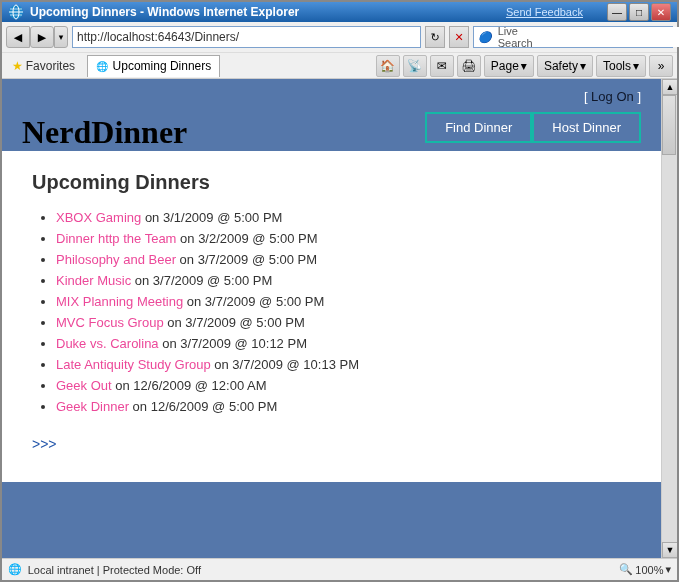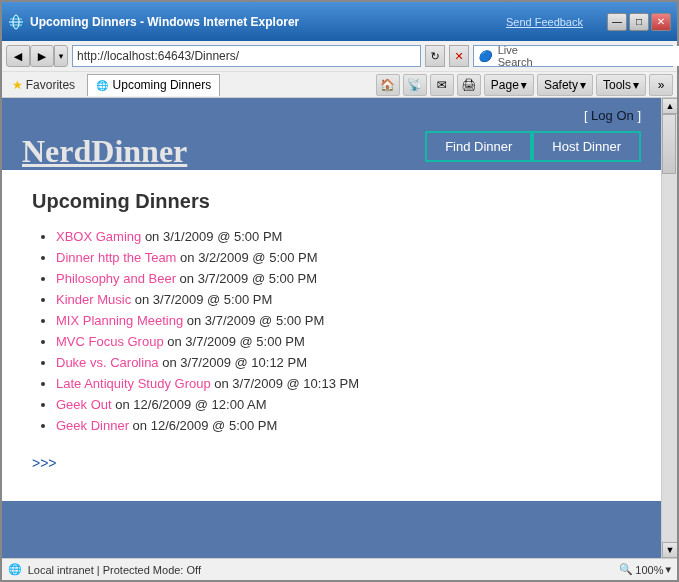--- a/index.html
+++ b/index.html
@@ -2,21 +2,21 @@
 <html><head>
   <meta charset="utf-8">
   <style>
     * { margin: 0; padding: 0; box-sizing: border-box; }
     body { font-family: Arial, sans-serif; font-size: 13px; background: #c0c0c0; width: 679px; height: 582px; overflow: hidden; }
 
     
     .window { width: 679px; height: 582px; border: 2px solid #888; background: #f0f0f0; display: flex; flex-direction: column; }
 
     
-    .title-bar { background: linear-gradient(to bottom, #4a90d9, #1a5fa8); height: 39px; display: flex; align-items: center; justify-content: space-between; padding: 0 6px; flex-shrink: 0; }
+    .title-bar { background: linear-gradient(to bottom, #4a90d9, #1a5fa8); height: 20px; display: flex; align-items: center; justify-content: space-between; padding: 0 6px; flex-shrink: 0; }
     .title-bar-left { display: flex; align-items: center; gap: 6px; color: white; font-size: 12px; font-weight: bold; }
     .title-bar-controls { display: flex; gap: 2px; }
     .title-btn { width: 20px; height: 18px; background: linear-gradient(to bottom, #e8e8e8, #c0c0c0); border: 1px solid #888; font-size: 10px; display: flex; align-items: center; justify-content: center; cursor: pointer; border-radius: 2px; }
     .title-btn.close { background: linear-gradient(to bottom, #f08080, #c04040); color: white; }
     .feedback-link { color: #cce4ff; font-size: 11px; text-decoration: underline; cursor: pointer; }
 
     
     .toolbar-area { background: #f0f0f0; border-bottom: 1px solid #ccc; flex-shrink: 0; }
 
     
@@ -45,21 +45,21 @@
     
     .content-area { flex: 1; display: flex; overflow: hidden; }
     .page-content { flex: 1; background: #5577aa; overflow-y: auto; }
     .scrollbar { width: 16px; background: #f0f0f0; border-left: 1px solid #ccc; display: flex; flex-direction: column; }
     .scrollbar-btn { width: 16px; height: 16px; background: linear-gradient(to bottom, #e8e8e8, #d0d0d0); border: 1px solid #aaa; display: flex; align-items: center; justify-content: center; font-size: 9px; cursor: pointer; flex-shrink: 0; }
     .scrollbar-track { flex: 1; background: #ddd; position: relative; }
     .scrollbar-thumb { width: 14px; height: 60px; background: linear-gradient(to bottom, #e0e0e0, #c8c8c8); border: 1px solid #aaa; position: absolute; top: 0; left: 0; cursor: pointer; }
 
     
     .site-header { background: #5577aa; padding: 10px 20px 0 20px; display: flex; align-items: flex-end; justify-content: space-between; }
-    .site-title { color: #e5e5e5; font-size: 32px; font-weight: bold; font-family: Georgia, serif; text-decoration: underline; }
+    .site-title { color: #000000; font-size: 32px; font-weight: bold; font-family: Georgia, serif; }
     .header-right { display: flex; flex-direction: column; align-items: flex-end; padding-bottom: 8px; }
     .log-on-text { color: white; font-size: 13px; margin-bottom: 8px; }
     .log-on-link { color: #0f172a; text-decoration: none; font-size: 13px; }
     .nav-buttons { display: flex; gap: 0; }
     .nav-button { background: #5577aa; border: 2px solid #14b8a6; color: white; padding: 6px 18px; font-size: 13px; cursor: pointer; text-decoration: none; display: inline-block; }
 
     .site-body { background: white; margin: 0; padding: 20px 30px 30px 30px; min-height: 300px; }
     .page-heading { font-size: 20px; font-weight: bold; color: #333; margin-bottom: 16px; }
     .dinner-list { list-style: disc; padding-left: 24px; }
     .dinner-list li { margin-bottom: 6px; font-size: 13px; color: #333; }

